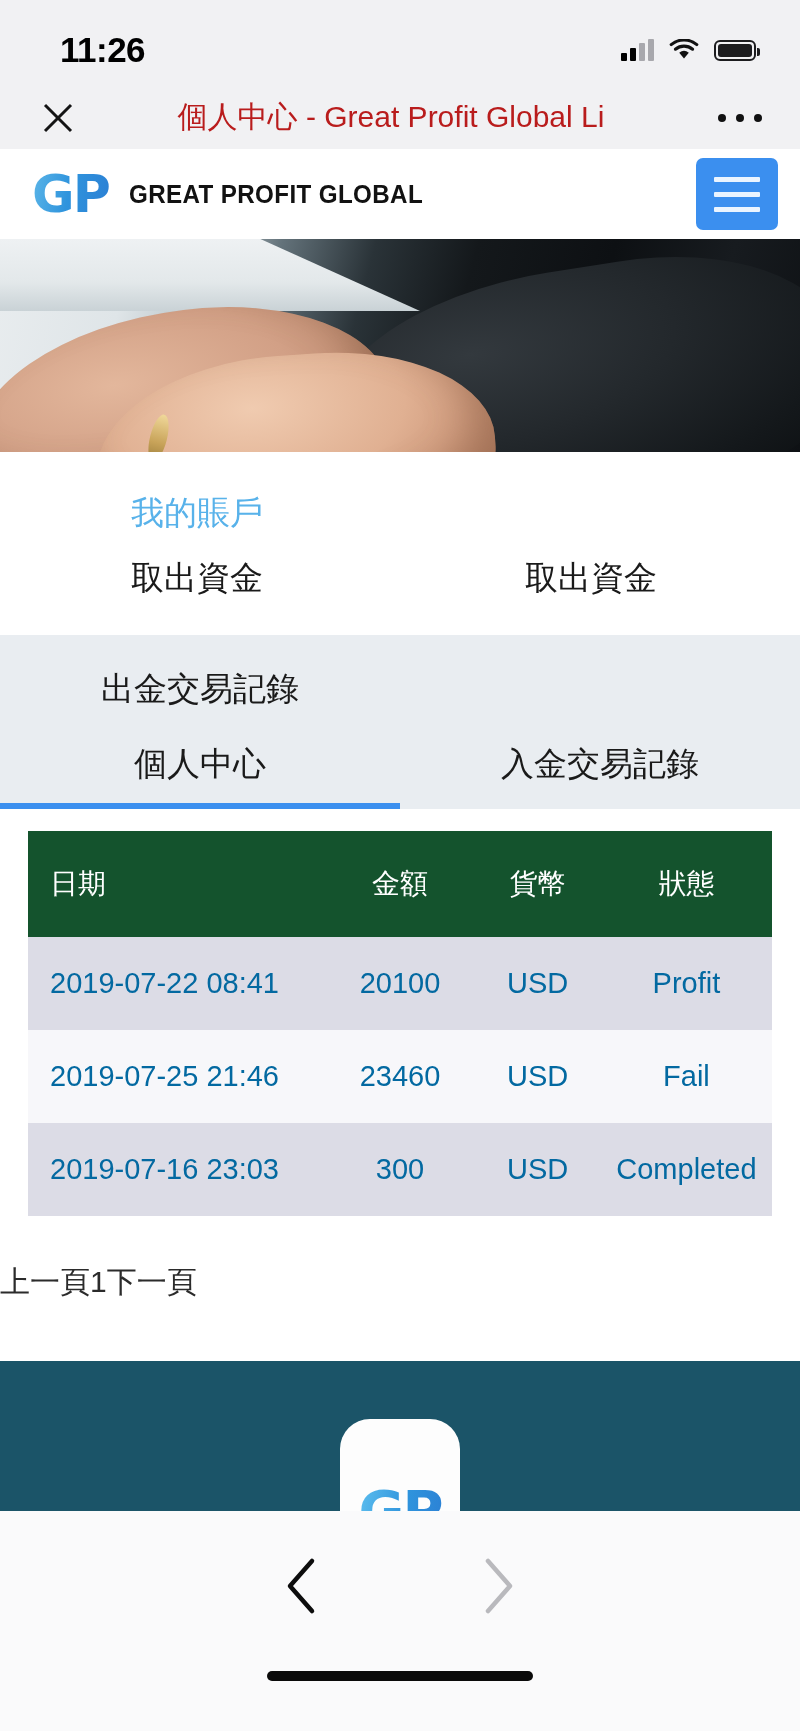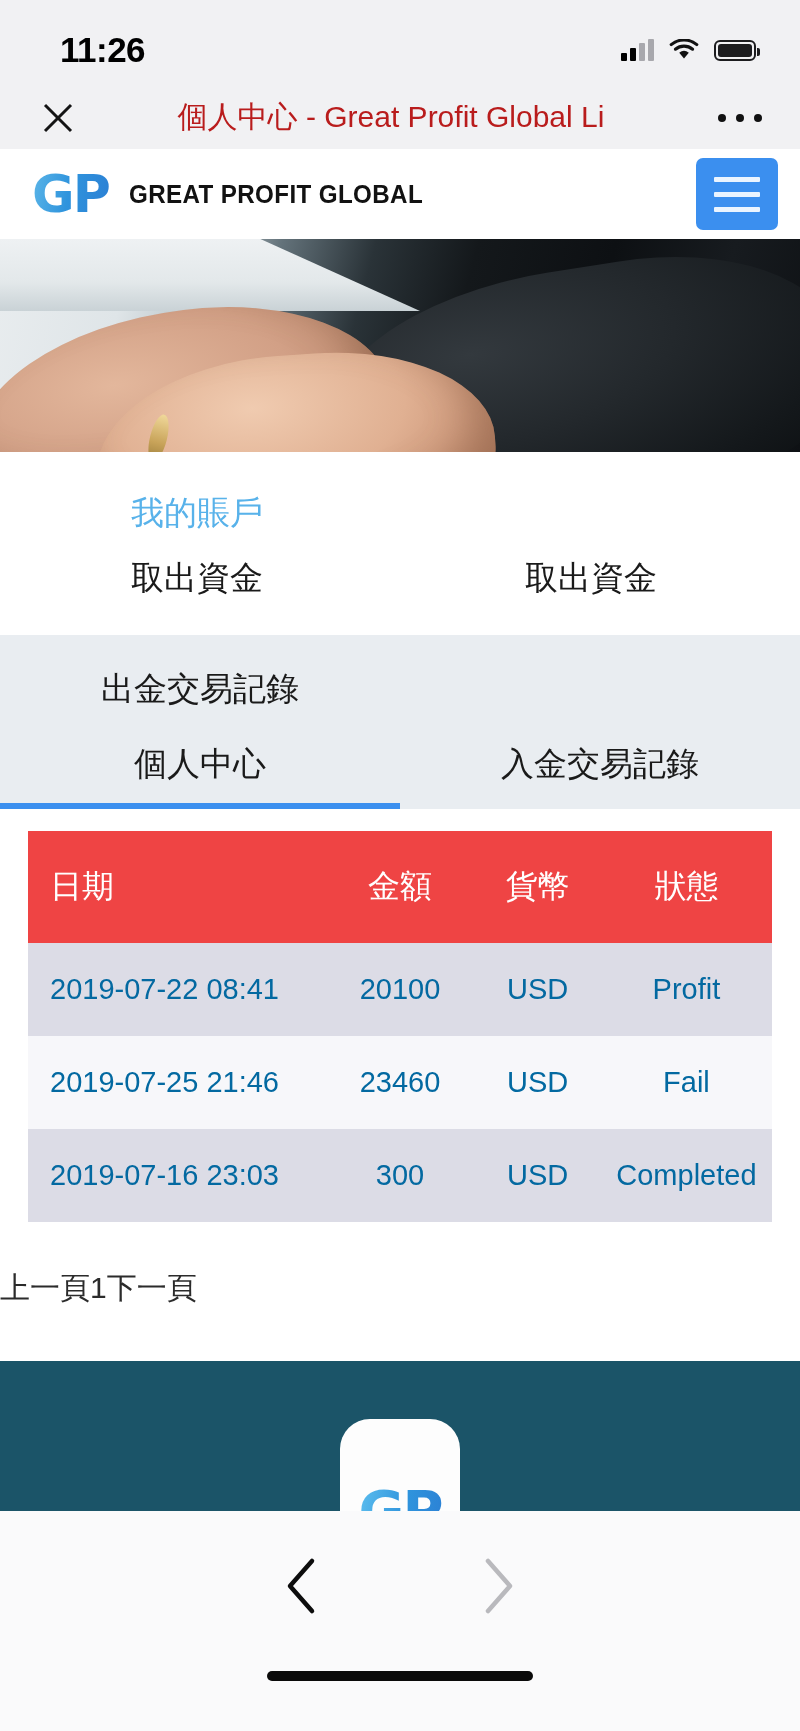--- a/index.html
+++ b/index.html
@@ -234,23 +234,23 @@
     background: #ffffff;
     padding: 22px 28px 0 28px;
     flex: 0 0 auto;
   }
   table.tx {
     width: 100%;
     border-collapse: collapse;
     table-layout: fixed;
   }
   table.tx thead th {
-    background: #ef4444;
+    background: #14532d;
     color: #ffffff;
-    font-size: 32px;
+    font-size: 28px;
     font-weight: normal;
     text-align: center;
     padding: 34px 0;
   }
   table.tx thead th.col-date { text-align: left; padding-left: 22px; }
   table.tx tbody td {
     font-size: 29px;
     color: #0369a1;
     text-align: center;
     padding: 30px 0;

